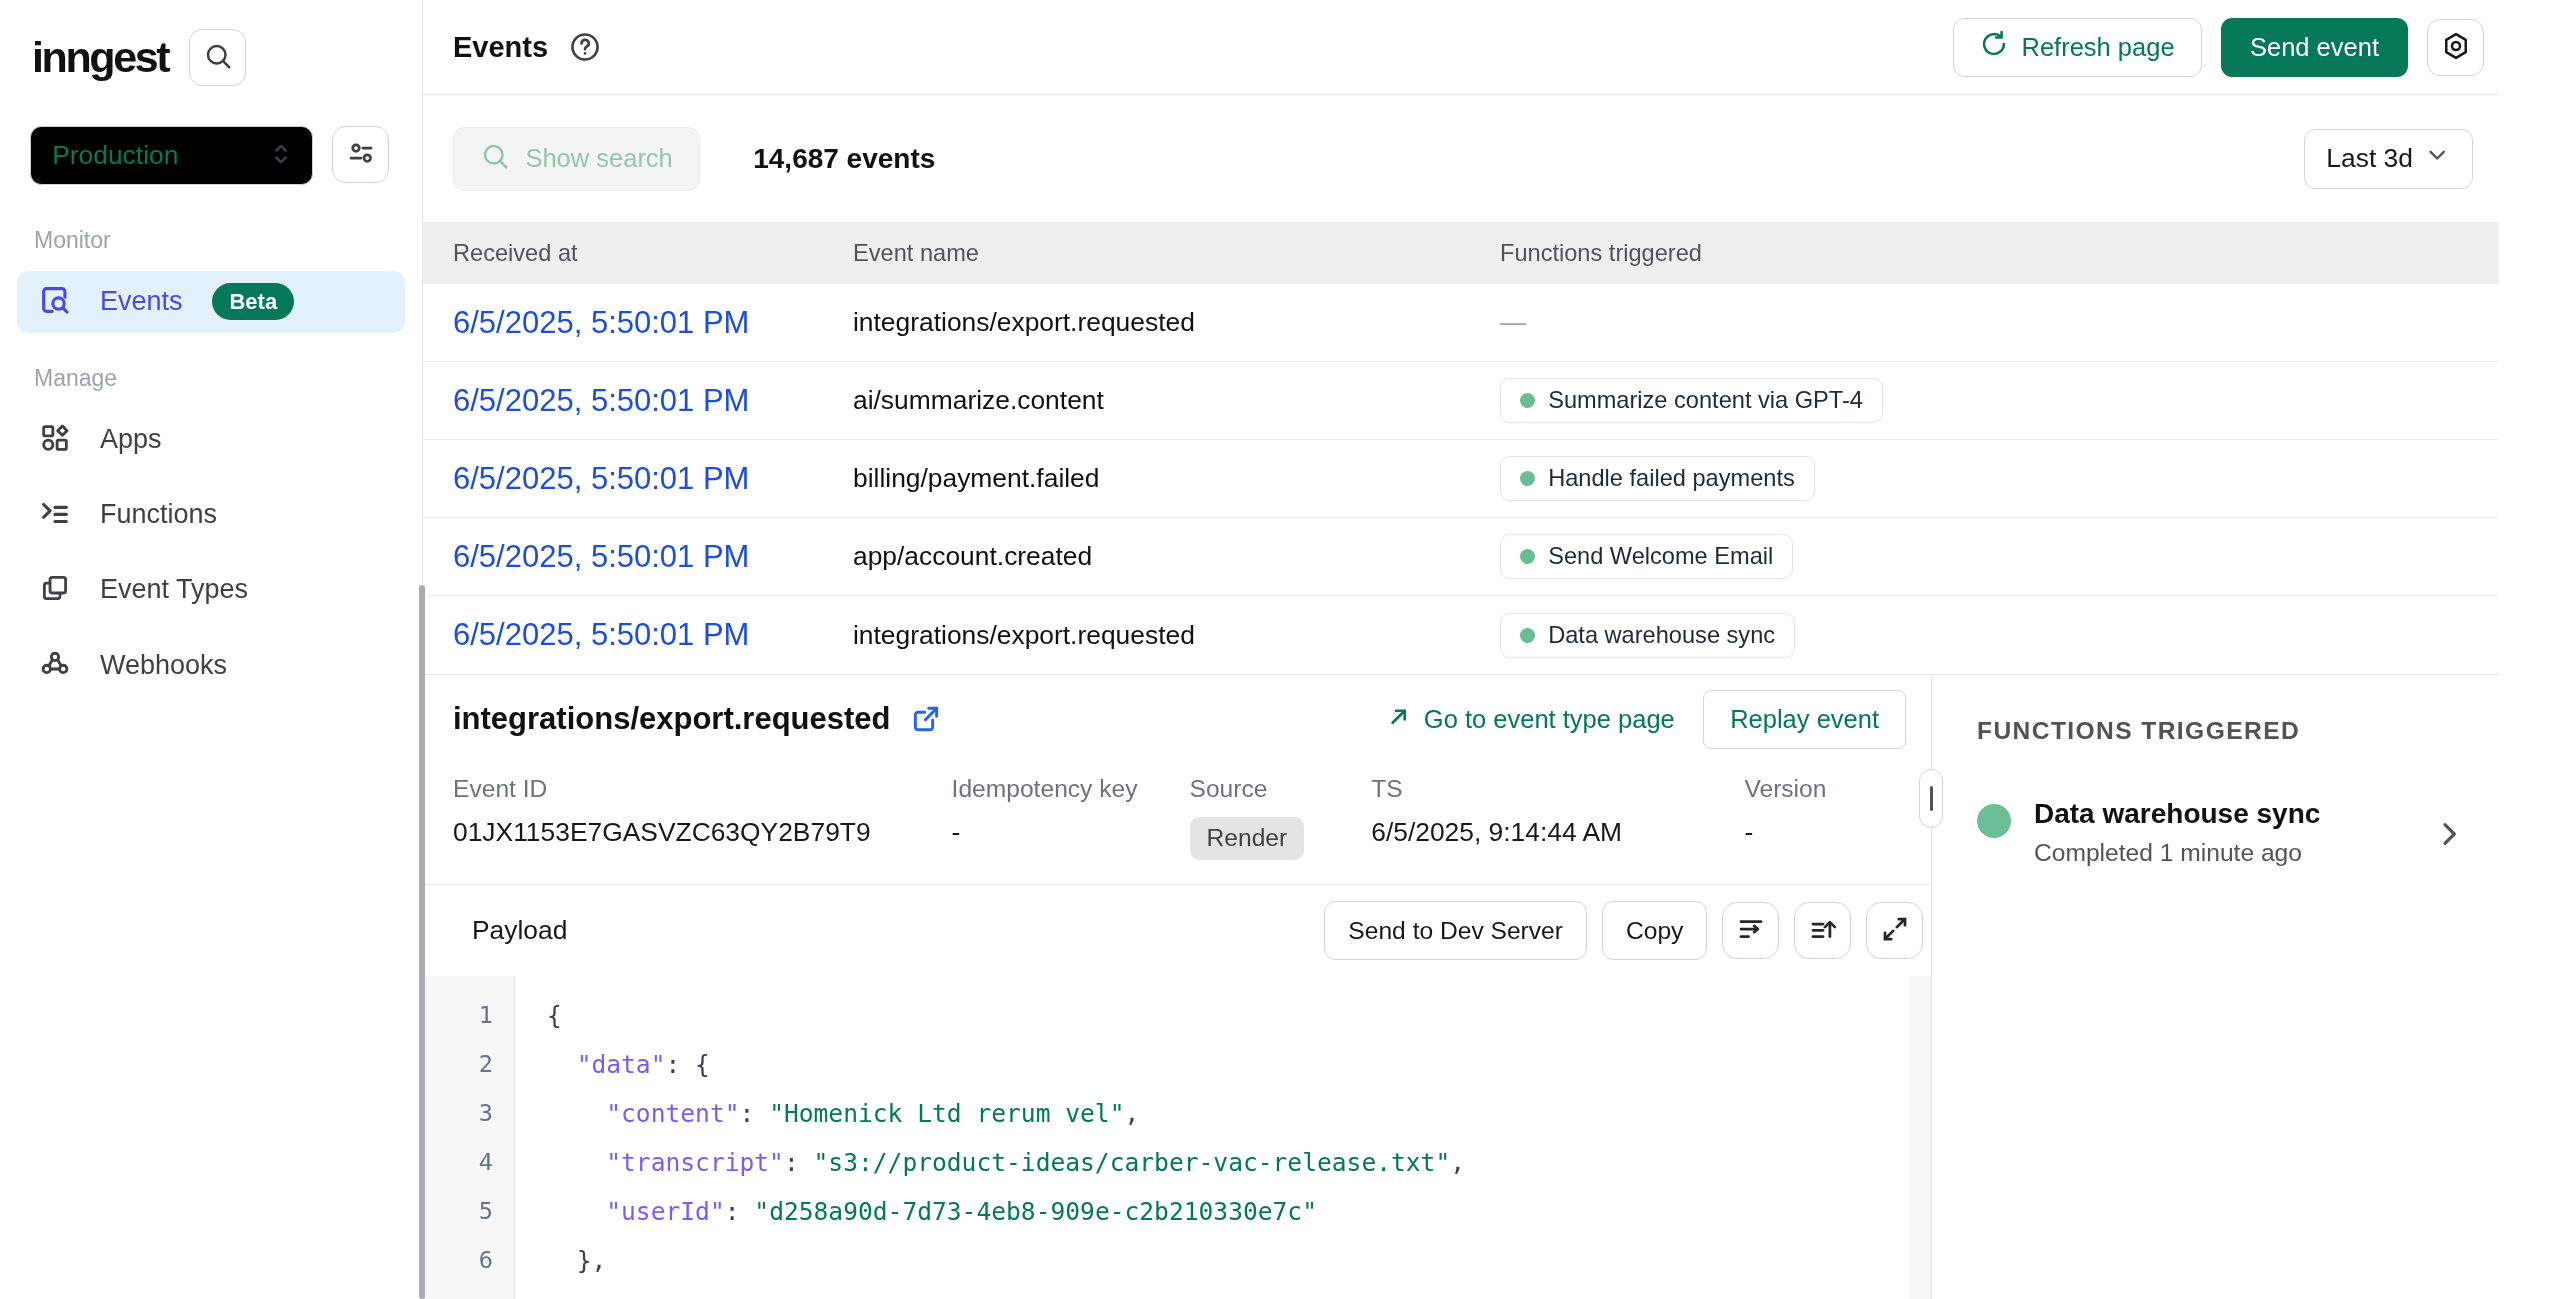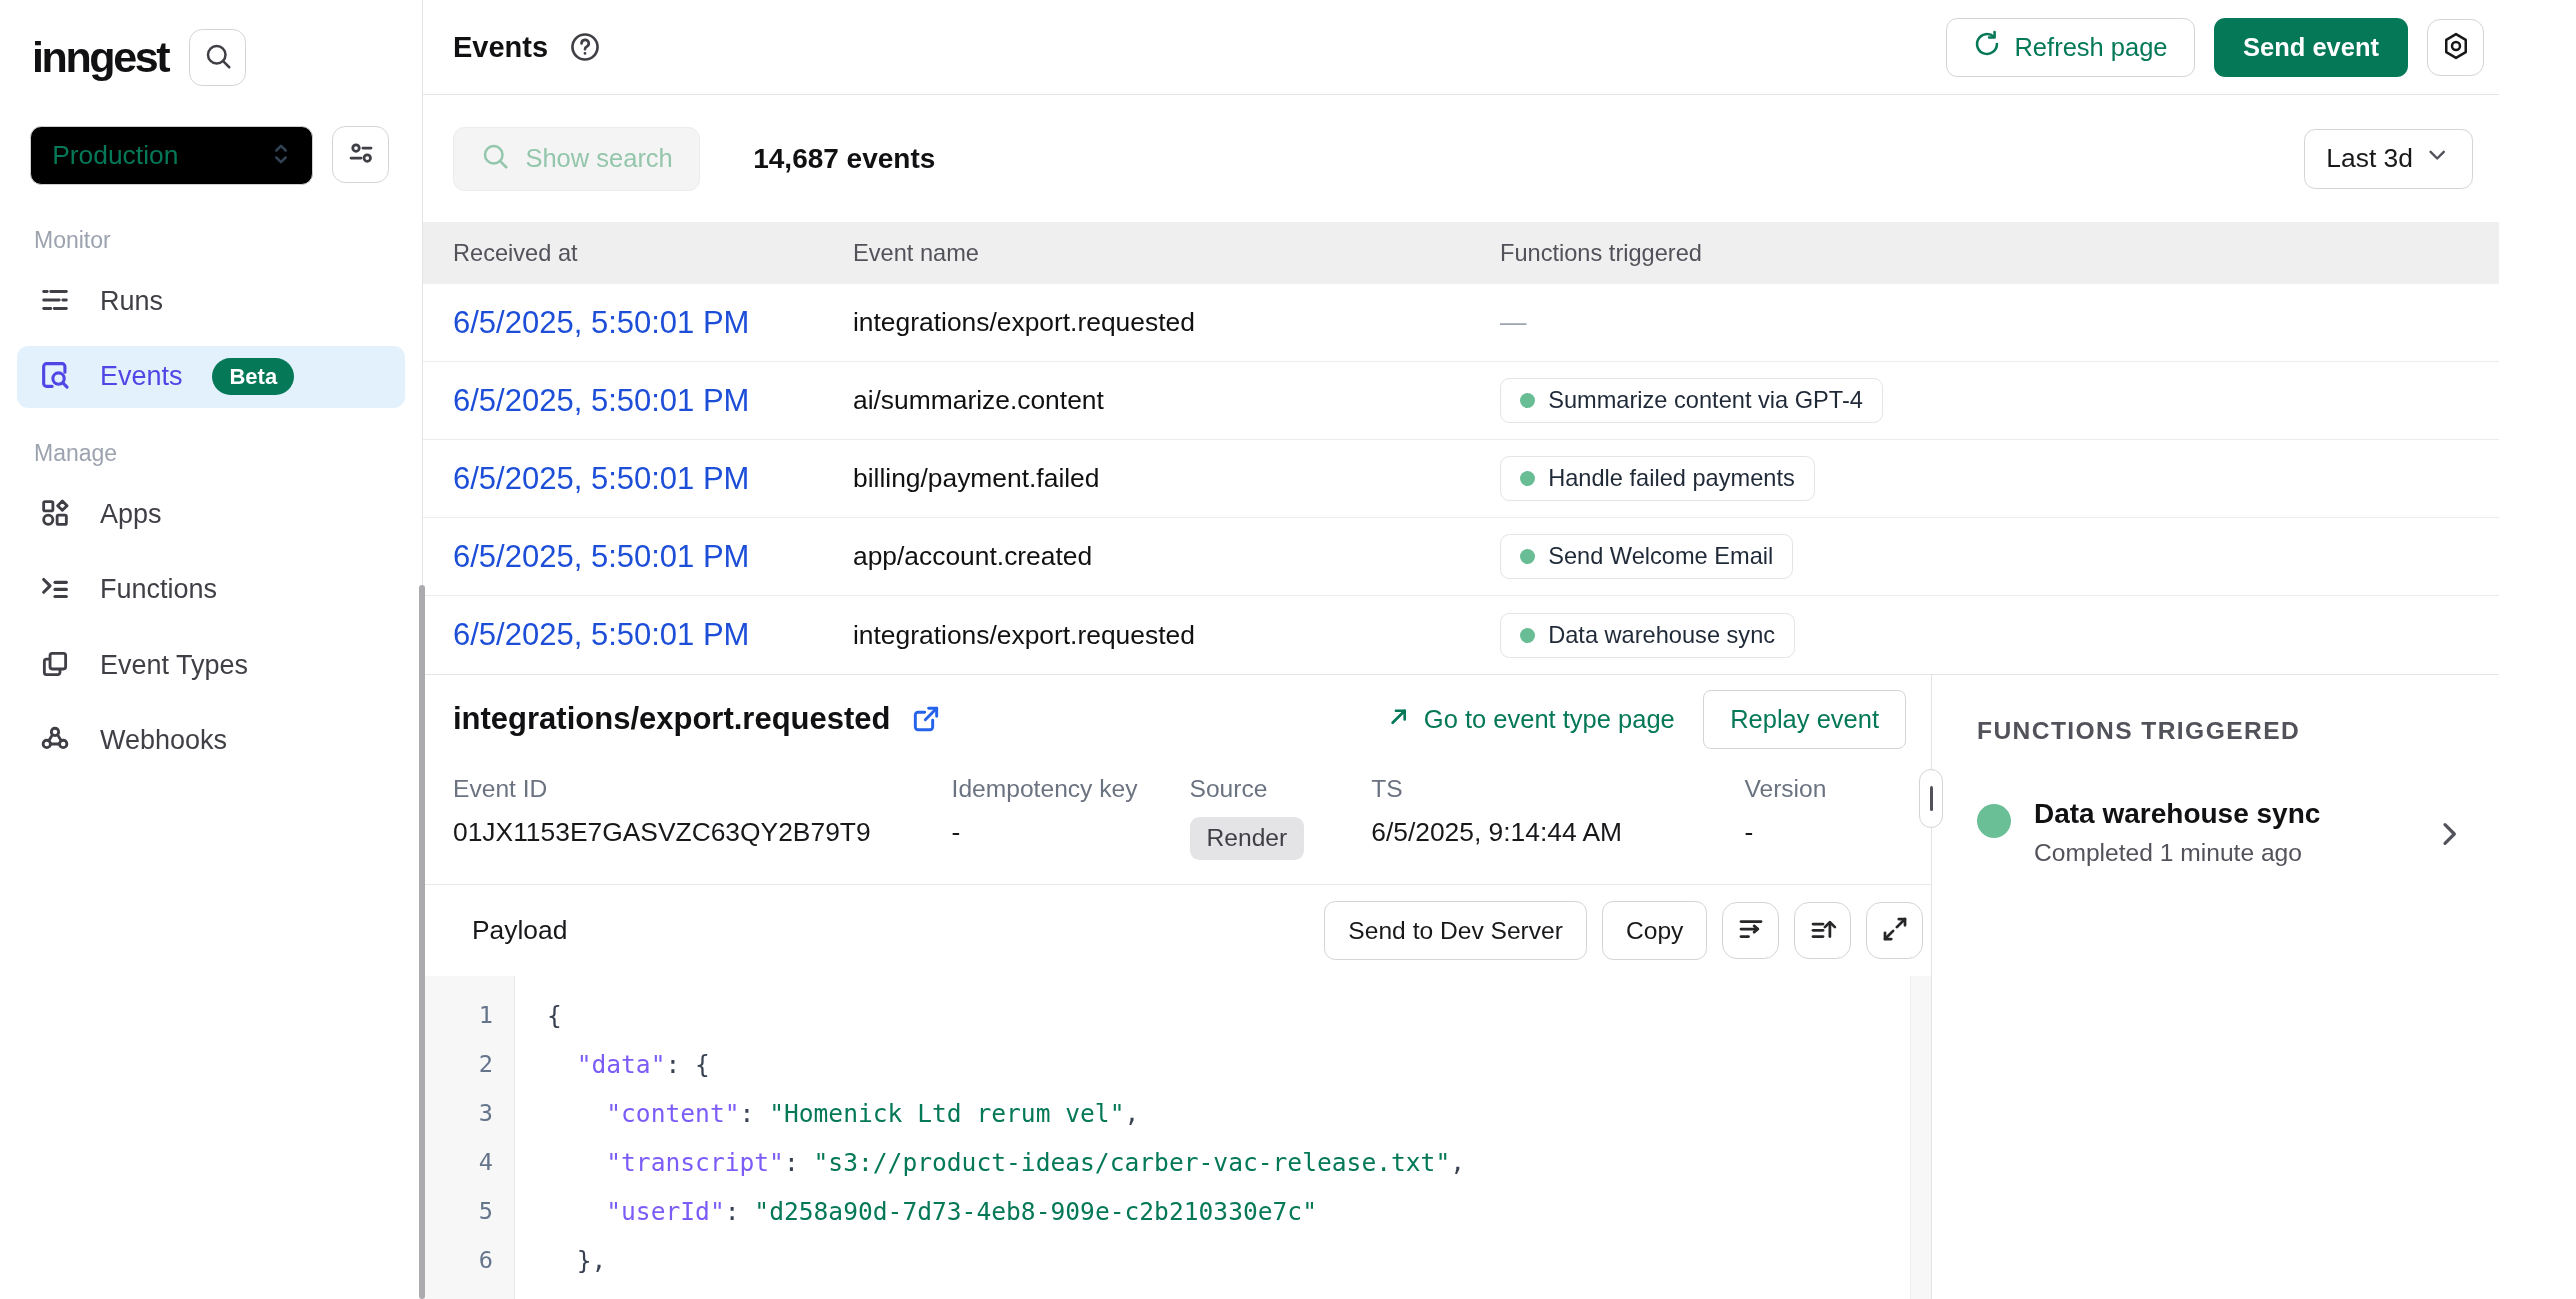--- a/index.html
+++ b/index.html
@@ -29,21 +29,21 @@
   
   .main { flex:1; display:flex; flex-direction:column; position:relative; min-width:0; }
   .page-header { height:95px; border-bottom:1.9px solid #e4e4e7; display:flex; align-items:center; padding:0 15px 0 30px; }
   .page-title { font-size:29px; font-weight:600; color:#111113; }
   .help-icon { margin-left:21px; color:#3f3f46; display:flex; }
   .help-icon svg { width:32px; height:32px; }
   .header-actions { margin-left:auto; display:flex; align-items:center; gap:19px; }
   .btn { display:flex; align-items:center; justify-content:center; gap:13.2px; height:59px; border-radius:11.3px; font-size:25.5px; cursor:pointer; border:1.9px solid transparent; }
   .btn-outline { border-color:#d4d4d8; background:#fff; color:#047857; padding:0 26.4px; }
   .btn-outline svg { width:28px; height:28px; }
-  .btn-primary { background:#047857; color:#fff; padding:0 28px; font-weight:700; }
+  .btn-primary { background:#047857; color:#fff; padding:0 28px; font-weight:400; }
   .gear-btn { color:#18181b; }
 
   .toolbar { height:127px; display:flex; align-items:center; padding:0 26.4px 0 30px; }
   .show-search-btn { display:flex; align-items:center; gap:15px; height:64px; padding:0 26.4px; background:#f4f4f5; border:1.9px solid #ececee; border-radius:11.3px; color:#93c6ab; font-size:25.5px; cursor:pointer; }
   .show-search-btn svg { width:30px; height:30px; }
   .event-count { font-size:28px; font-weight:600; color:#111113; margin-left:53px; }
   .range-btn { margin-left:auto; display:flex; align-items:center; gap:11.3px; height:60px; padding:0 21px; border:1.9px solid #d4d4d8; border-radius:11.3px; background:#fff; font-size:26.4px; color:#18181b; cursor:pointer; }
   .range-btn svg { width:26.4px; height:26.4px; color:#52525b; }
 
   
@@ -140,31 +140,20 @@
               <circle cx="8" cy="8" r="2.6"></circle>
               <line x1="13.5" y1="8" x2="20" y2="8"></line>
               <line x1="4" y1="16" x2="12" y2="16"></line>
               <circle cx="17" cy="16" r="2.6"></circle>
             </svg>
         </span>
       </button>
     </div>
     <nav class="nav">
         <div class="nav-section-label">Monitor</div>
-        <div class="nav-item">
-          <span><svg viewBox="0 0 24 24" fill="none" stroke="currentColor" stroke-width="2" width="34" height="34" stroke-linecap="round">
-              <line x1="9" y1="6" x2="20" y2="6"></line>
-              <line x1="4" y1="6" x2="6.5" y2="6"></line>
-              <line x1="4" y1="12" x2="15" y2="12"></line>
-              <line x1="17.5" y1="12" x2="20" y2="12"></line>
-              <line x1="4" y1="18" x2="9" y2="18"></line>
-              <line x1="11.5" y1="18" x2="20" y2="18"></line>
-            </svg></span>
-          <span class="nav-label">Runs</span>
-        </div>
         <div class="nav-item active">
           <span><svg viewBox="0 0 24 24" fill="none" stroke="currentColor" stroke-width="2.2" width="34" height="34" stroke-linecap="round" stroke-linejoin="round">
               <path d="M10 20H6a2 2 0 0 1-2-2V6a2 2 0 0 1 2-2h11a2 2 0 0 1 2 2v4"></path>
               <circle cx="14.5" cy="14.5" r="4"></circle>
               <line x1="17.6" y1="17.6" x2="20.5" y2="20.5"></line>
             </svg></span>
           <span class="nav-label">Events</span>
           <span class="beta-badge">Beta</span>
         </div>
         <div class="nav-section-label">Manage</div>

